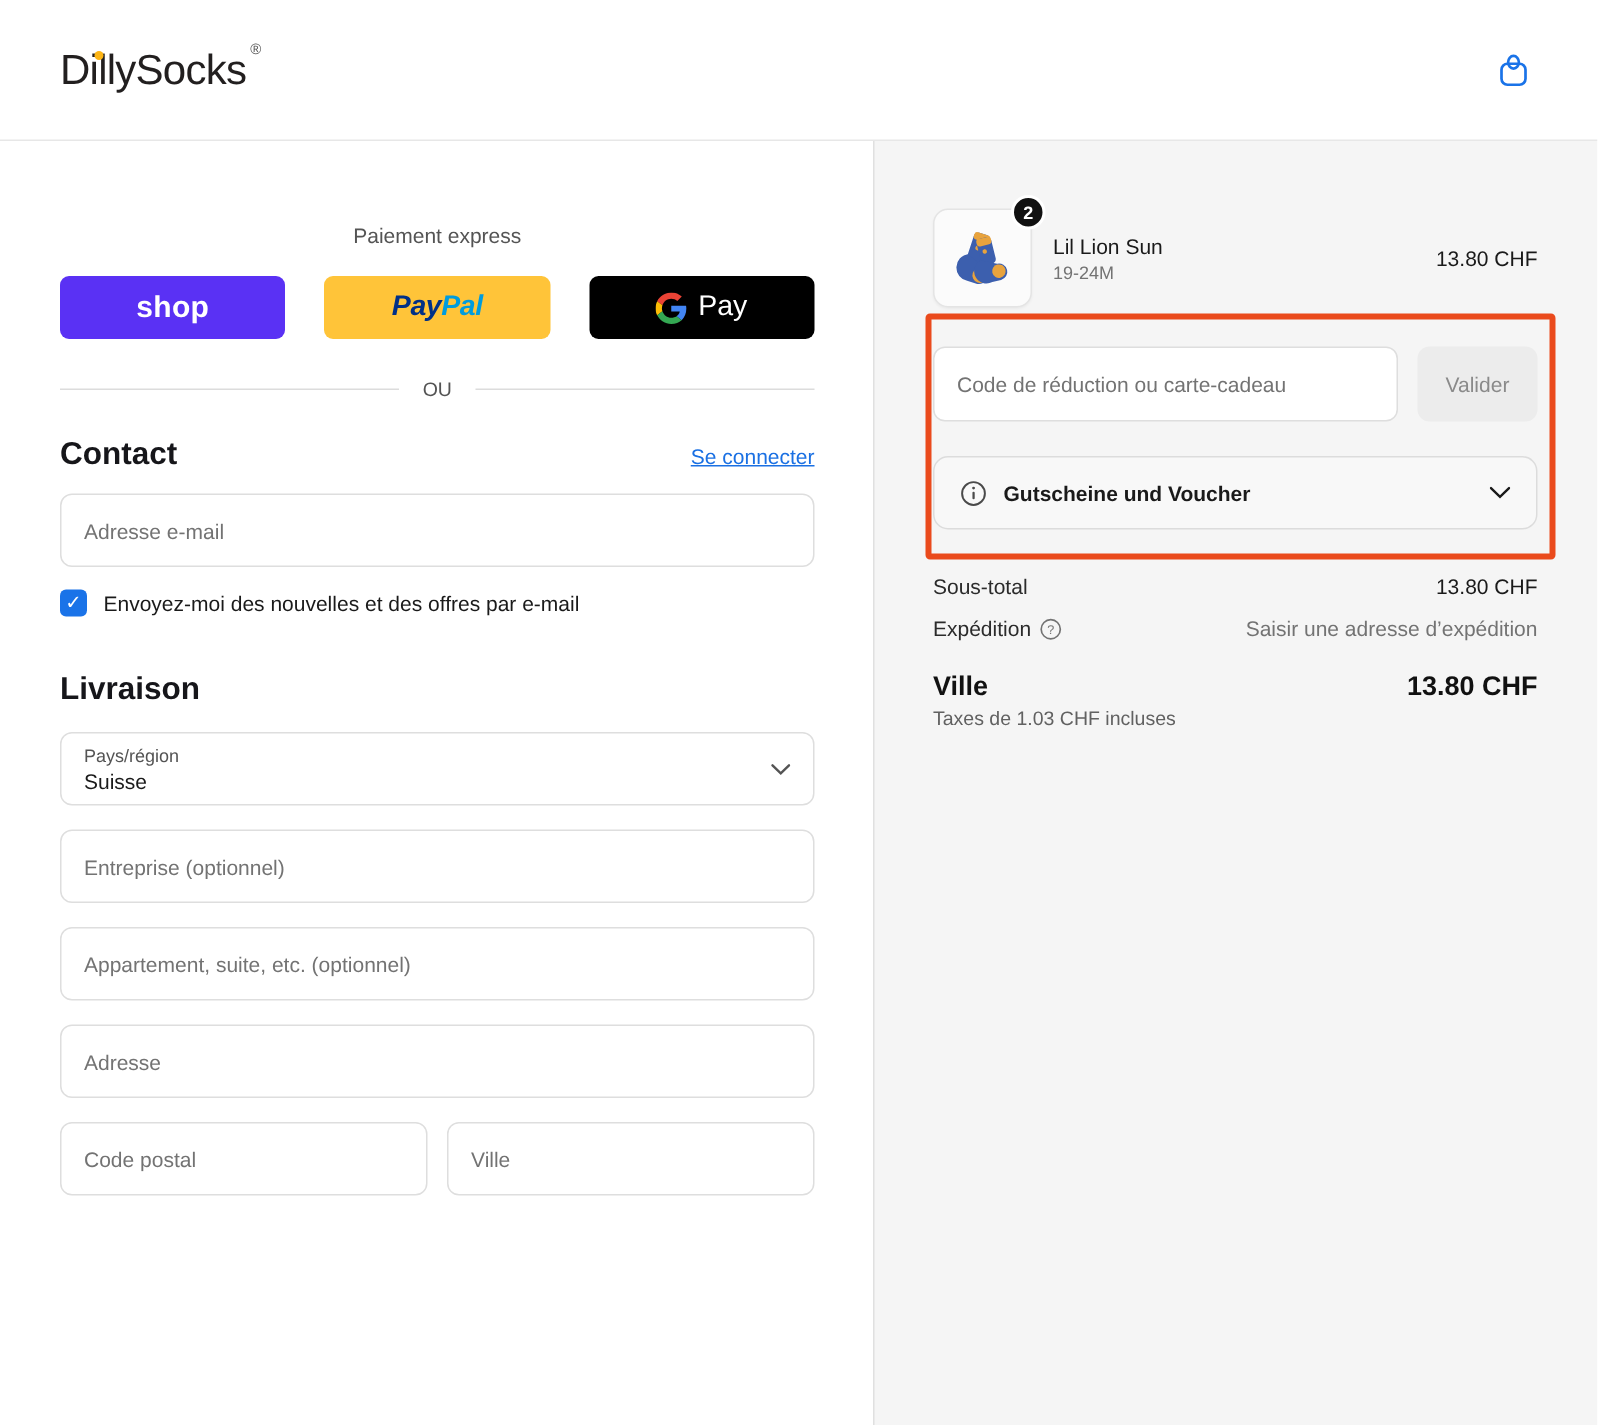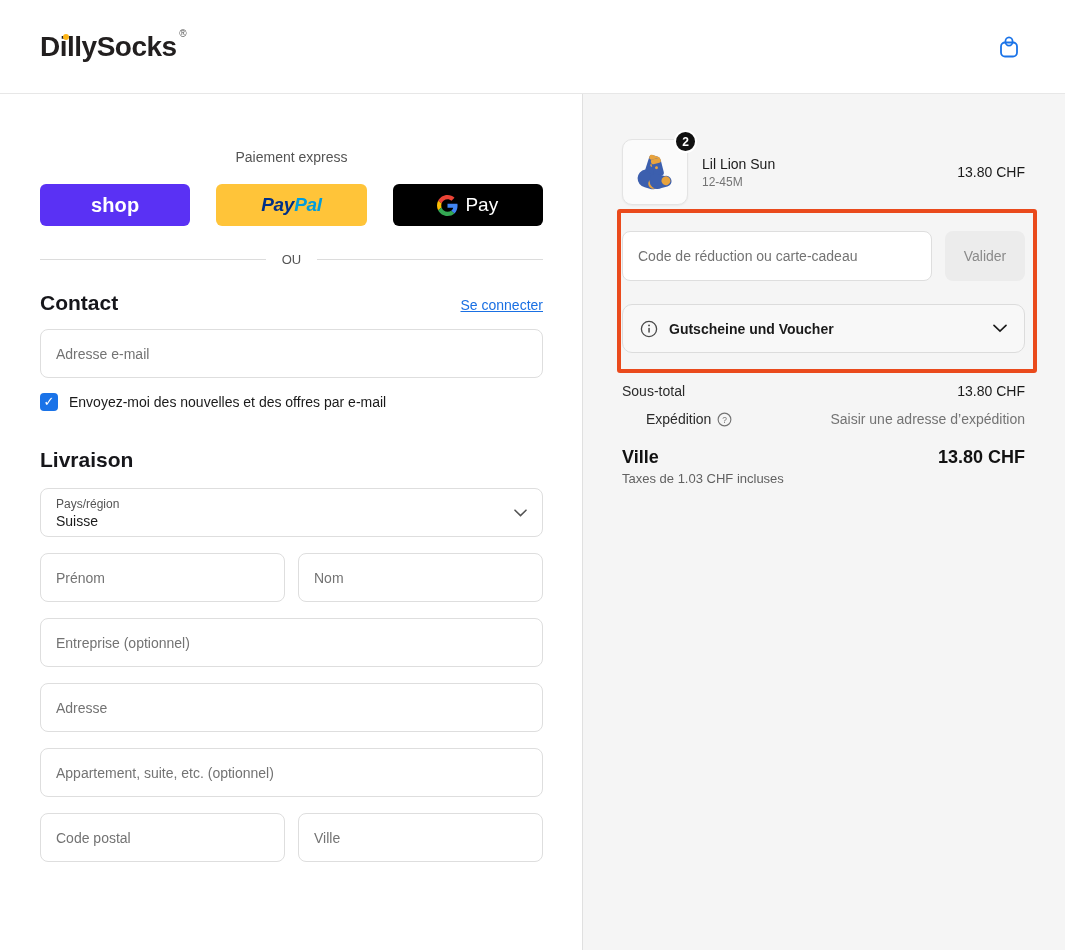--- a/index.html
+++ b/index.html
@@ -17,21 +17,21 @@
     background: #fff;
     border-bottom: 1px solid #e7e7e7;
     display: flex;
     align-items: center;
     justify-content: space-between;
     padding: 0 42px 0 40px;
   }
   .logo-wrap { position: relative; display: inline-block; }
   .logo-text {
     font-size: 28px;
-    font-weight: 700;
+    font-weight: 400;
     letter-spacing: -0.5px;
     color: #221f1f;
     text-align: center;
   }
   .logo-idot {
     position: absolute;
     left: 23px; top: 3px;
     width: 6px; height: 6px;
     border-radius: 50%;
     background: #fdb515;
@@ -213,21 +213,21 @@
     position: absolute;
     left: 34px; top: 115px;
     width: 420px; height: 164px;
     border: 4px solid #ea4a1c;
     border-radius: 3px;
     pointer-events: none;
   }
 
   .totals { margin-top: 28px; }
   .tot-row { display: flex; align-items: center; justify-content: space-between; height: 20px; }
-  .tot-row + .tot-row { margin-top: 8px; margin-left: 24px; }
+  .tot-row + .tot-row { margin-top: 8px; }
   .tot-label { font-size: 14px; color: #2b2b2b; display: flex; align-items: center; gap: 6px; }
   .tot-value { font-size: 14px; color: #1a1a1a; }
   .tot-value.muted { color: #737373; }
   .grand-row { display: flex; align-items: baseline; justify-content: space-between; margin-top: 18px; }
   .grand-label { font-size: 18px; font-weight: 700; color: #111; }
   .grand-value { font-size: 18px; font-weight: 700; color: #111; }
   .taxes-note { margin-top: 3px; font-size: 13px; color: #616161; }
 
   svg { display: block; }
 </style>
@@ -300,30 +300,26 @@
         <span class="select-label">Pays/région</span>
         <span class="select-value">Suisse</span>
       </span>
       <span>
         <svg width="13" height="8" viewBox="0 0 13 8" fill="none" stroke="#545454" stroke-width="1.6" stroke-linecap="round">
             <path d="M1 1.2l5.5 5.4L12 1.2"></path>
           </svg>
       </span>
     </div>
 
-    <div class="two-col">
-      <input class="field" type="text" placeholder="Prénom" style="">
-      <input class="field" type="text" placeholder="Nom" style="">
-    </div>
 
     <input class="field" type="text" placeholder="Entreprise (optionnel)" style="">
 
+    <input class="field" type="text" placeholder="Appartement, suite, etc. (optionnel)" style="">
+
     <input class="field" type="text" placeholder="Adresse" style="">
-
-    <input class="field" type="text" placeholder="Appartement, suite, etc. (optionnel)" style="">
 
     <div class="two-col">
       <input class="field" type="text" placeholder="Code postal" style="">
       <input class="field" type="text" placeholder="Ville" style="">
     </div>
 
   </div>
 
   <div class="right-col">
 
@@ -344,21 +340,21 @@
               <path d="M11 18 a8 8 0 0 0 4 16 l6 0 a5.5 5.5 0 0 0 0 -11 z" fill="#3c5fae"></path>
               <circle cx="21" cy="28" r="4.5" fill="#e8a33d"></circle>
               <circle cx="15" cy="13" r="1.5" fill="#e8a33d"></circle>
             </g>
           </svg>
         </div>
         <div class="qty-badge">2</div>
       </div>
       <div class="prod-info">
         <span class="prod-name">Lil Lion Sun</span>
-        <span class="prod-variant">12-45M</span>
+        <span class="prod-variant">19-24M</span>
       </div>
       <span class="prod-price">13.80 CHF</span>
     </div>
 
     <div class="discount-row">
       <input class="discount-input" type="text" placeholder="Code de réduction ou carte-cadeau" style="">
       <button class="apply-btn">Valider</button>
     </div>
 
     <div class="voucher-row">

